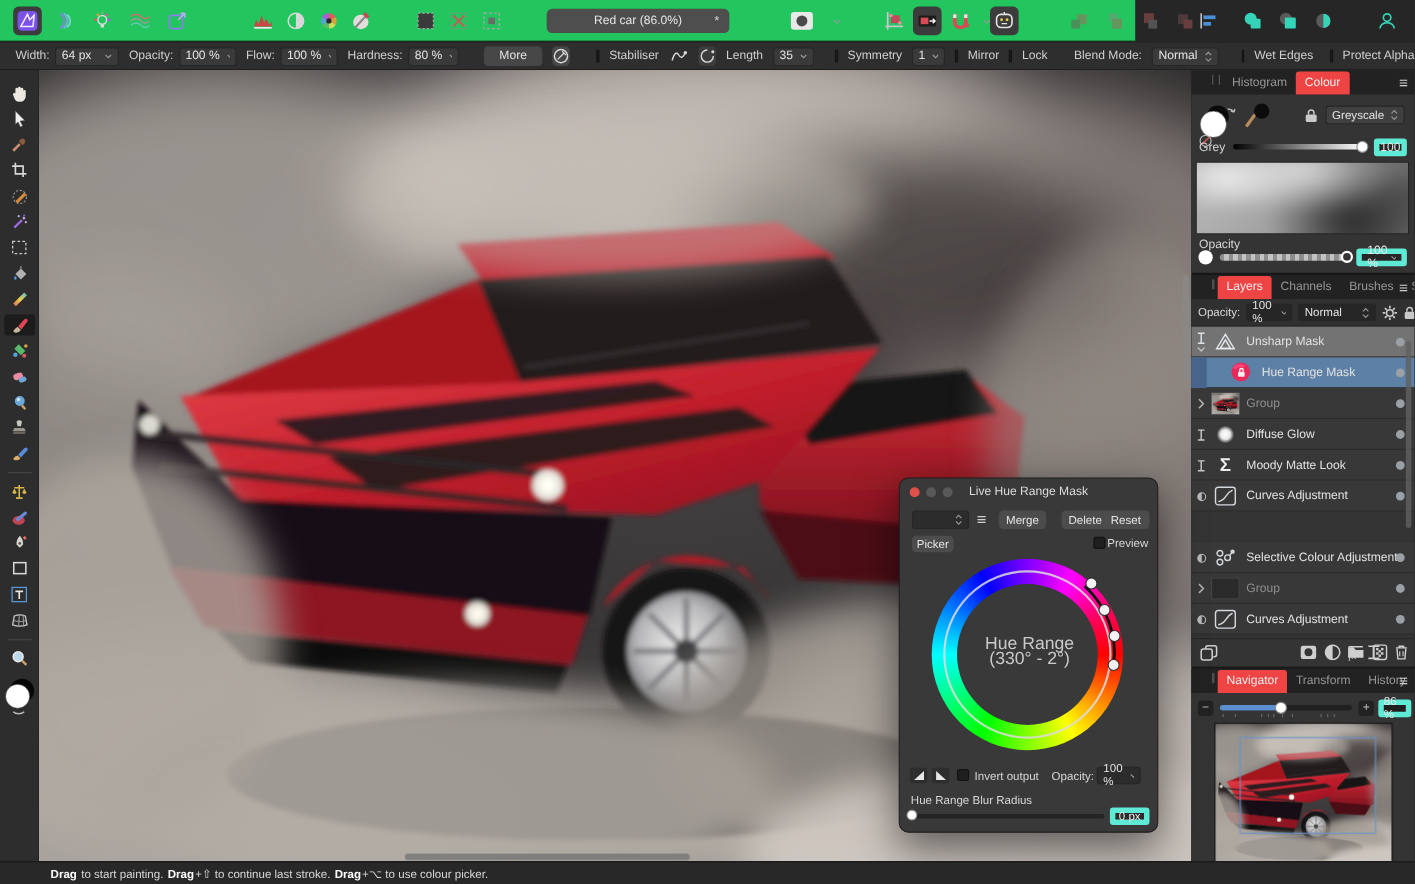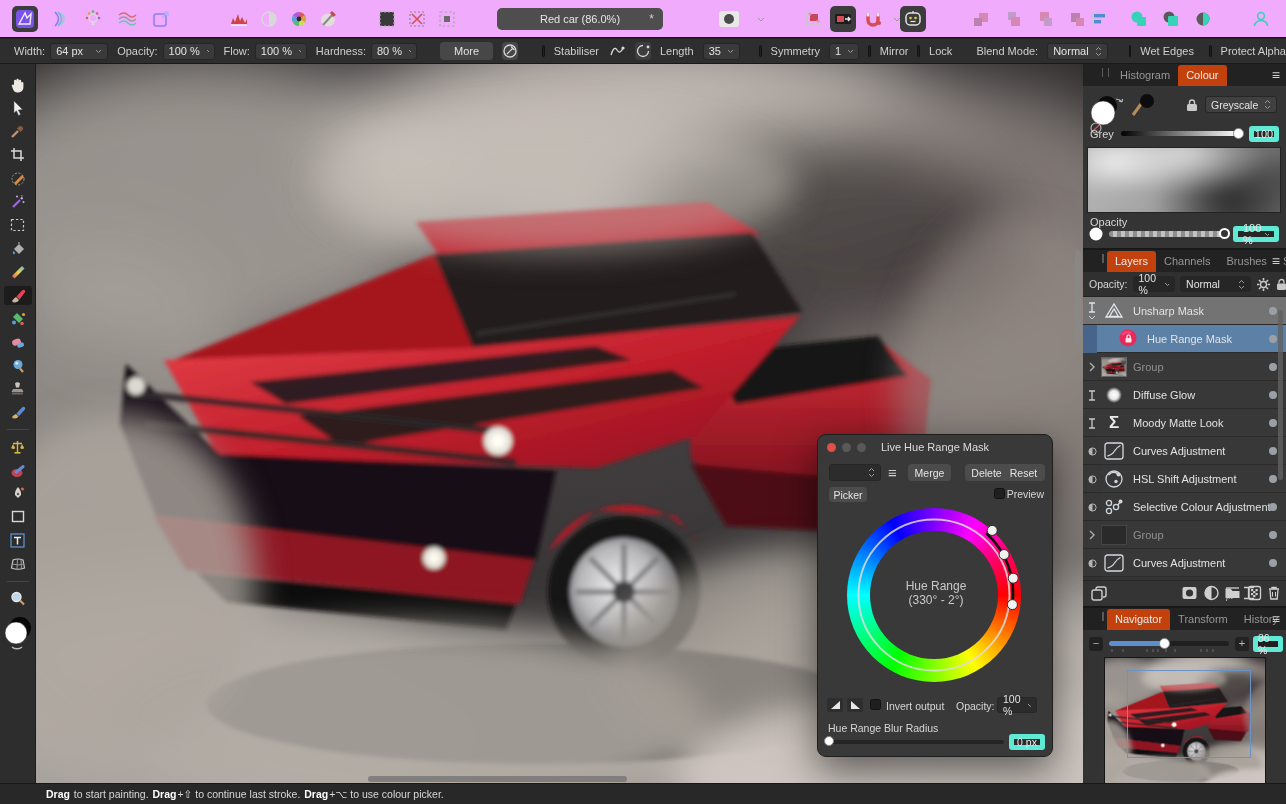--- a/index.html
+++ b/index.html
@@ -2,22 +2,22 @@
 <html><head>
 <meta charset="utf-8">
 <style>
   * { margin:0; padding:0; box-sizing:border-box; }
   html,body { width:1286px; height:804px; overflow:hidden; background:#262626;
     font-family:"Liberation Sans", sans-serif; font-size:11px; color:#d6d6d6;
     -webkit-font-smoothing:antialiased; }
   .abs { position:absolute; }
 
   
-  #top-toolbar { position:absolute; left:0; top:0; width:1286px; height:38px;
-    background:#f0abfc; border-bottom:1px solid #141414; }
+  #top-toolbar { position:absolute; left:0; top:0; width:1032px; height:38px;
+    background:#22c55e; border-bottom:1px solid #141414; }
   .tbtn { position:absolute; top:6px; width:26px; height:26px; border-radius:5px;
     display:flex; align-items:center; justify-content:center; }
   .tbtn.sel { background:#3c3c3c; }
   .tbtn.dim { opacity:.45; }
   .doc-dd { position:absolute; left:497px; top:8px; width:166px; height:22px;
     background:#4e4e4e; border-radius:5px; display:flex; align-items:center;
     justify-content:center; color:#e6e6e6; }
   .doc-dd .star { position:absolute; right:9px; color:#cfcfcf; font-size:12px; }
 
   
@@ -56,21 +56,21 @@
 
   
   #rightpanel { position:absolute; left:1083px; top:64px; width:203px; height:740px;
     background:#181818; }
   .panel { position:absolute; left:0; width:203px; background:#343434; overflow:hidden; }
   .tabbar { position:absolute; left:0; top:0; width:100%; height:22px; background:#222222;
     display:flex; align-items:center;padding-left:15px; }
   .grip { width:7px; height:9px; margin:0 3px 5px 4px;
     border-left:1px solid #5a5a5a; border-right:1px solid #5a5a5a; }
   .tab { padding:4px 8px 5px; color:#969696; }
-  .tab.on { background:#c2410c; color:#ececec; border-radius:3px 3px 0 0; }
+  .tab.on { background:#ef4444; color:#ececec; border-radius:3px 3px 0 0; }
   .menu-ic { position:absolute; right:6px; top:3px; color:#cfcfcf; font-size:14px; }
 
   
   .minitrack { position:absolute; height:5px; border-radius:3px; }
   .knob { position:absolute; width:11px; height:11px; border-radius:50%;
     background:#fff; border:1px solid #888; }
   .valbox { position:absolute; background:#262626; border:5px solid #5eead4;
     border-radius:3px; height:16px; display:flex; align-items:center;
     justify-content:center; color:#e8e8e8; }
 
@@ -107,21 +107,21 @@
   #dlg-title { position:absolute; left:0; top:6px; width:100%; text-align:center; color:#dcdcdc; }
   .dbtn { position:absolute; top:29px; height:17px; background:#4c4c4c; border-radius:4px;
     display:flex; align-items:center; justify-content:center; color:#e5e5e5; font-size:10.5px; }
   #wheel { position:absolute; left:29px; top:73px; width:174px; height:174px; border-radius:50%;
     background:conic-gradient(from 90deg,#f00 0deg,#ff8000 30deg,#ff0 60deg,#80ff00 90deg,
       #0f0 120deg,#00ff80 150deg,#0ff 180deg,#0080ff 210deg,#00f 240deg,#8000ff 270deg,
       #f0f 300deg,#ff0066 330deg,#f00 360deg); }
   #wheel::after { content:""; position:absolute; left:23px; top:23px; width:128px;
     height:128px; border-radius:50%; background:#393939; }
   #huetext { position:absolute; left:48px; top:144px; width:140px; text-align:center;
-    color:#c9c9c9; font-size:12px; line-height:14px; }
+    color:#c9c9c9; font-size:16px; line-height:14px; }
   .tribtn { position:absolute; top:263px; width:16px; height:14px; background:#2e2e2e;
     border-radius:2px; display:flex; align-items:center; justify-content:center; }
 
   #statusbar { position:absolute; left:0; top:783px; width:1286px; height:21px;
     background:#282828; border-top:1px solid #181818; display:flex; align-items:center;
     padding-left:45px; color:#d8d8d8; font-size:10.5px; }
   #statusbar b { color:#fff; margin:12px 1px; }
 
   svg { display:block; }
   .small10 { font-size:10.5px; }
@@ -866,38 +866,20 @@
         </div>
       <div class="icobox">
           <svg width="22" height="20">
             <rect x="2" y="2" width="18" height="16" rx="2.5" fill="none" stroke="#d3d8dd" stroke-width="1.3"></rect>
             <path d="M4.5 15 Q9 14 11.5 10 T17.5 4.5" fill="none" stroke="#d3d8dd" stroke-width="1.3"></path>
           </svg>
         </div>
       <span class="nm">Curves Adjustment</span>
       <div class="vdot"></div>
     </div>
-    <div class="lrow" style="top:215px">
-      <div class="gutter">
-          <svg width="9" height="9">
-            <circle cx="4.5" cy="4.5" r="3.6" fill="none" stroke="#b8b8b8"></circle>
-            <path d="M4.5 .9 a3.6 3.6 0 0 0 0 7.2 Z" fill="#b8b8b8"></path>
-          </svg>
-        </div>
-      <div class="icobox">
-          <svg width="22" height="20">
-            <circle cx="11" cy="10" r="8" fill="none" stroke="#d3d8dd" stroke-width="1.3"></circle>
-            <path d="M5.5 6 a7 7 0 0 1 9 -1.5" fill="none" stroke="#d3d8dd" stroke-width="1.6"></path>
-            <circle cx="15.5" cy="5.5" r="2" fill="#d3d8dd"></circle>
-            <circle cx="13" cy="12.5" r="1.7" fill="#d3d8dd"></circle>
-          </svg>
-        </div>
-      <span class="nm">HSL Shift Adjustment</span>
-      <div class="vdot"></div>
-    </div>
     <div class="lrow" style="top:243px">
       <div class="gutter">
           <svg width="9" height="9">
             <circle cx="4.5" cy="4.5" r="3.6" fill="none" stroke="#b8b8b8"></circle>
             <path d="M4.5 .9 a3.6 3.6 0 0 0 0 7.2 Z" fill="#b8b8b8"></path>
           </svg>
         </div>
       <div class="icobox">
           <svg width="22" height="20">
             <circle cx="6" cy="6" r="2.6" fill="none" stroke="#d3d8dd" stroke-width="1.3"></circle>

